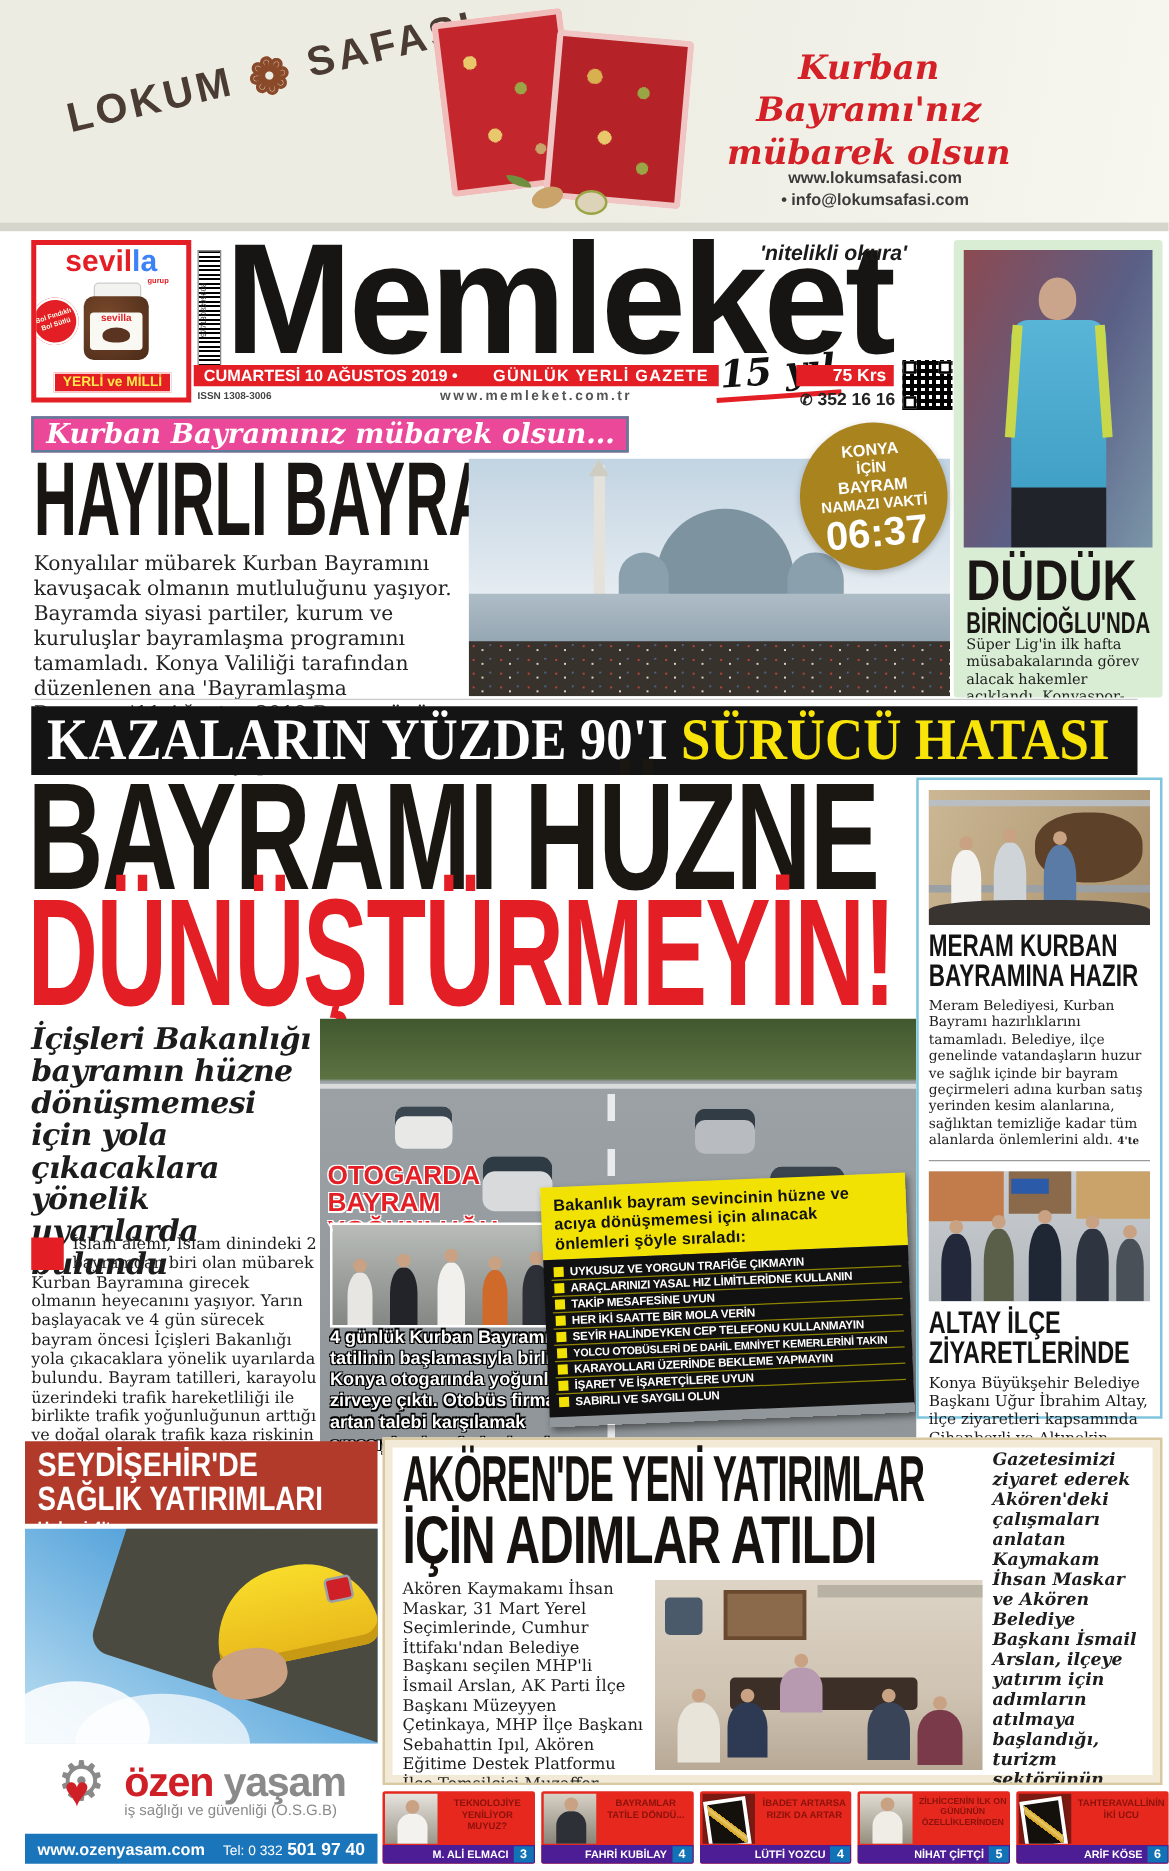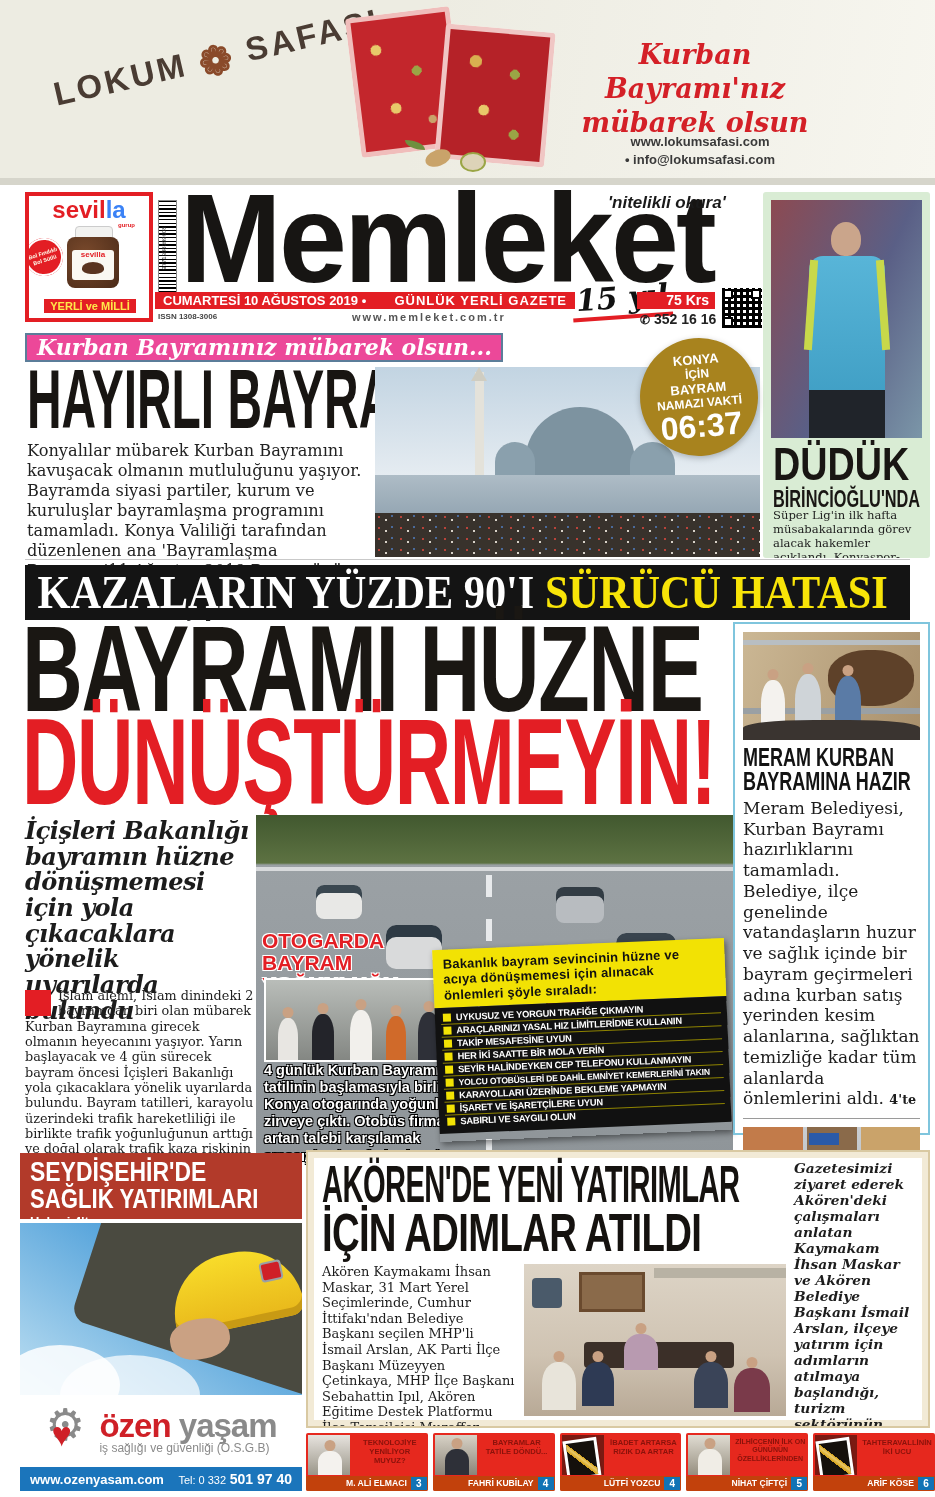--- a/index.html
+++ b/index.html
@@ -22,21 +22,21 @@
     background-size:22px 11px;}
   .measure-row{display:flex;align-items:center;gap:5px;border-bottom:1px solid #8f8400;
       padding:1px 2px;}
   .measure-row .bullet{width:8px;height:8px;background:#f2e204;flex:0 0 8px;}
   .measure-row .mtext{color:#fff;font-weight:bold;font-size:9.3px;white-space:nowrap;
       letter-spacing:-0.2px;}
   .colbox{flex:1;background:#e6281e;position:relative;overflow:hidden;border-radius:2px;}
   .colbox .photo{position:absolute;left:2px;top:2px;bottom:16px;width:42px;overflow:hidden;}
   .colbox .title{position:absolute;right:2px;top:5px;width:72px;color:#8a120b;font-weight:bold;
       font-size:7.6px;line-height:1.2;text-align:center;text-transform:uppercase;}
-  .colbox .namebar{position:absolute;left:0;right:0;bottom:0;height:15px;background:#c2410c;
+  .colbox .namebar{position:absolute;left:0;right:0;bottom:0;height:15px;background:#4c1d95;
       color:#fff;font-weight:bold;font-size:8.6px;line-height:15px;text-align:right;
       padding-right:21px;box-sizing:border-box;}
   .colbox .pagebox{position:absolute;right:1px;bottom:1px;width:16px;height:13px;
       background:#1173b5;color:#fff;font-weight:bold;font-size:10px;line-height:13px;
       text-align:center;}
   .pencard{position:absolute;left:3px;top:4px;width:34px;height:40px;background:#fff;
       transform:rotate(-8deg);box-shadow:0 1px 2px rgba(0,0,0,.4);}
   .pencard .inner{position:absolute;left:3px;top:3px;right:3px;bottom:3px;background:#14100c;
       background-image:linear-gradient(45deg,transparent 42%,#d4a017 42%,#e8c86a 50%,#d4a017 55%,transparent 55%);}
 </style>
@@ -278,21 +278,21 @@
     <div class="abs" style="left:0;bottom:26px;width:177px;height:6px;background:#9aa0a4;"></div>
     <div class="person" style="left:18px;bottom:8px;width:24px;height:52px;background:#f4f2ee;"></div>
     <div class="person" style="left:52px;bottom:8px;width:26px;height:58px;background:#cfd4d8;"></div>
     <div class="person" style="left:92px;bottom:8px;width:26px;height:56px;background:#5a7ba6;"></div>
     <div class="abs" style="left:0;bottom:0;width:177px;height:20px;background:#3a3430;border-radius:40% 40% 0 0;"></div>
   </div>
   <div style="margin-top:6px;">
     <span class="cond" style="font-size:25px;line-height:.95;transform:scaleX(.72);color:#131313;">MERAM KURBAN</span><br>
     <span class="cond" style="font-size:25px;line-height:.95;transform:scaleX(.72);color:#131313;">BAYRAMINA HAZIR</span>
   </div>
-  <div class="slab" style="margin-top:4px;font-size:17px;line-height:1.22;color:#1d1d1d;">
+  <div class="slab" style="margin-top:4px;font-size:11px;line-height:1.22;color:#1d1d1d;">
     <span>Meram Belediyesi, Kurban Bayramı hazırlıklarını tamamladı. Belediye, ilçe genelinde vatandaşların huzur ve sağlık içinde bir bayram geçirmeleri adına kurban satış yerinden kesim alanlarına, sağlıktan temizliğe kadar tüm alanlarda önlemlerini aldı.</span>
     <b class="pref">4'te</b>
   </div>
   <div style="height:1px;background:#9a9a9a;margin:9px 0 8px;"></div>
 
   <div style="width:177px;height:104px;background:linear-gradient(#c9cdd1,#b4b9bd);position:relative;overflow:hidden;">
     <div class="abs" style="left:0;top:0;width:60px;height:40px;background:#c27b4a;"></div>
     <div class="abs" style="left:64px;top:0;width:50px;height:34px;background:#8a6a4a;"></div>
     <div class="abs" style="left:118px;top:0;width:59px;height:38px;background:#caa36a;"></div>
     <div class="abs" style="left:66px;top:6px;width:30px;height:12px;background:#2a5aa8;"></div>

